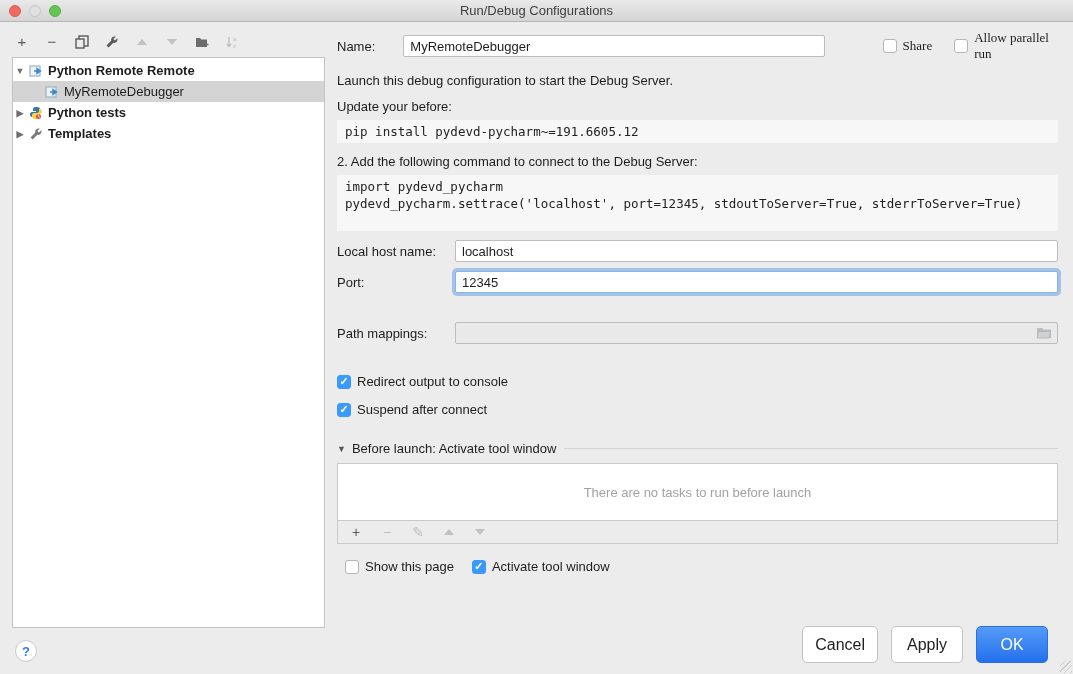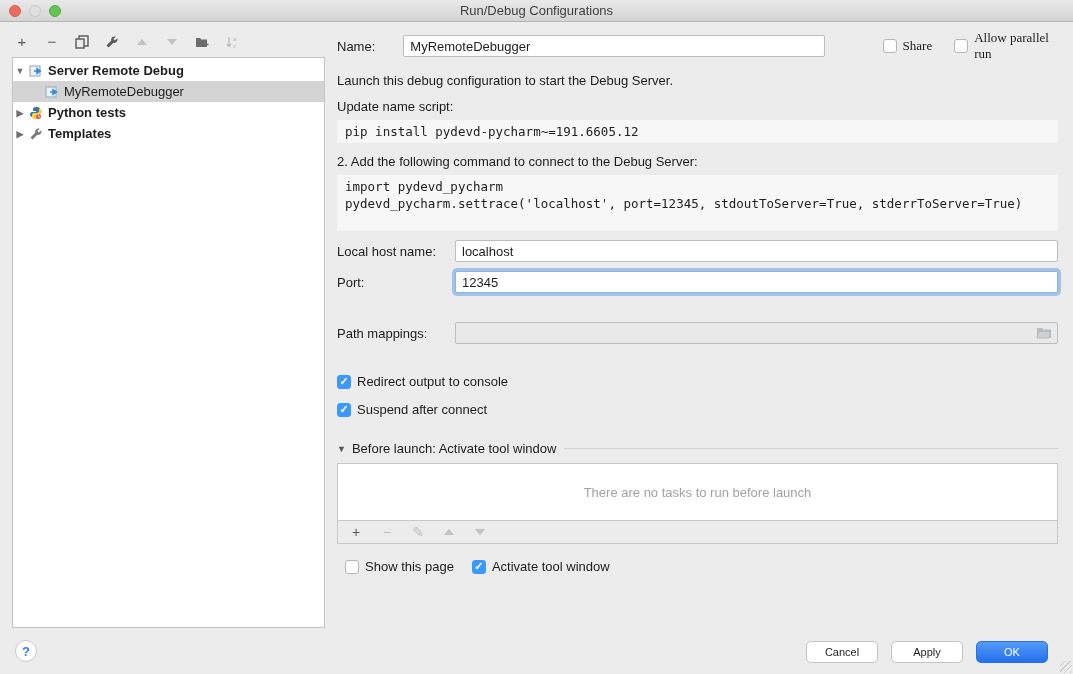--- a/index.html
+++ b/index.html
@@ -71,22 +71,22 @@
     display:flex; align-items:center; gap:15px; padding-left:10px; }
   .bl-toolbar .tb-ic { font-size:14px; }
   .pagechecks { display:flex; align-items:center; margin-top:15px; }
   .pagechecks .grp2 { display:flex; align-items:center; margin-left:18px; }
 
   
   .help-btn { position:absolute; left:15px; bottom:12px; width:22px; height:22px; border-radius:50%;
     background:#fff; border:1px solid #c9c9c9; color:#2f7cf6; font-weight:bold; font-size:13px;
     display:flex; align-items:center; justify-content:center; }
   .footer-btns { position:absolute; right:25px; bottom:11px; display:flex; gap:13px; }
-  .btn { min-width:72px; height:22px; background:#fff; border:1px solid #c3c3c3; border-radius:5px;
-    font-family:"Liberation Sans", sans-serif; font-size:11px; color:#1d1d1d; text-align:center; padding:0 12px; }
+  .btn { min-width:72px; height:37px; background:#fff; border:1px solid #c3c3c3; border-radius:5px;
+    font-family:"Liberation Sans", sans-serif; font-size:16px; color:#1d1d1d; text-align:center; padding:0 12px; }
   .btn.primary { background:linear-gradient(#559bf7,#2470ee); border-color:#2a6fe0; color:#fff; }
   .grip { position:absolute; right:1px; bottom:1px; width:12px; height:12px;
     background:repeating-linear-gradient(135deg, transparent 0 3px, #bdbdbd 3px 4px); opacity:.7; }
 
   .tri-up { width:0; height:0; border-left:5px solid transparent; border-right:5px solid transparent; border-bottom:6px solid #c2c2c2; }
   .tri-down { width:0; height:0; border-left:5px solid transparent; border-right:5px solid transparent; border-top:6px solid #c2c2c2; }
 </style>
 </head>
 <body>
 
@@ -138,21 +138,21 @@
 
   <div class="tree">
     <div class="trow bold">
       <span class="tw">▼</span>
       <span class="ticon">
         <svg width="14" height="14" viewBox="0 0 14 14">
             <rect x="1" y="2" width="10" height="10" fill="#eaf3fb" stroke="#9fb2c0" stroke-width="1.2"></rect>
             <path d="M5 7h5M8 4.5 11.5 7 8 9.5z" stroke="#3a87d6" stroke-width="1.4" fill="#3a87d6"></path>
           </svg>
       </span>
-      <span>Server Remote Debug</span>
+      <span>Python Remote Remote</span>
     </div>
     <div class="trow selected">
       <span class="indent2"></span>
       <span class="ticon">
         <svg width="14" height="14" viewBox="0 0 14 14">
             <rect x="1" y="2" width="10" height="10" fill="#eaf3fb" stroke="#9fb2c0" stroke-width="1.2"></rect>
             <path d="M5 7h5M8 4.5 11.5 7 8 9.5z" stroke="#3a87d6" stroke-width="1.4" fill="#3a87d6"></path>
           </svg>
       </span>
       <span>MyRemoteDebugger</span>
@@ -191,21 +191,21 @@
           <span class="cb-label">Share</span>
         </span>
         <span class="grp">
           <span class="cb"></span>
           <span class="cb-label">Allow parallel run</span>
         </span>
       </div>
     </div>
 
     <div class="p">Launch this debug configuration to start the Debug Server.</div>
-    <div class="p">Update name script:</div>
+    <div class="p">Update your before:</div>
     <div class="code">pip install pydevd-pycharm~=191.6605.12</div>
     <div class="p">2. Add the following command to connect to the Debug Server:</div>
     <div class="code tall">
       <div>import pydevd_pycharm</div>
       <div>pydevd_pycharm.settrace('localhost', port=12345, stdoutToServer=True, stderrToServer=True)</div>
     </div>
 
     <div class="frow" style="">
       <span class="flabel">Local host name:</span>
       <input type="text" value="localhost" style="">

